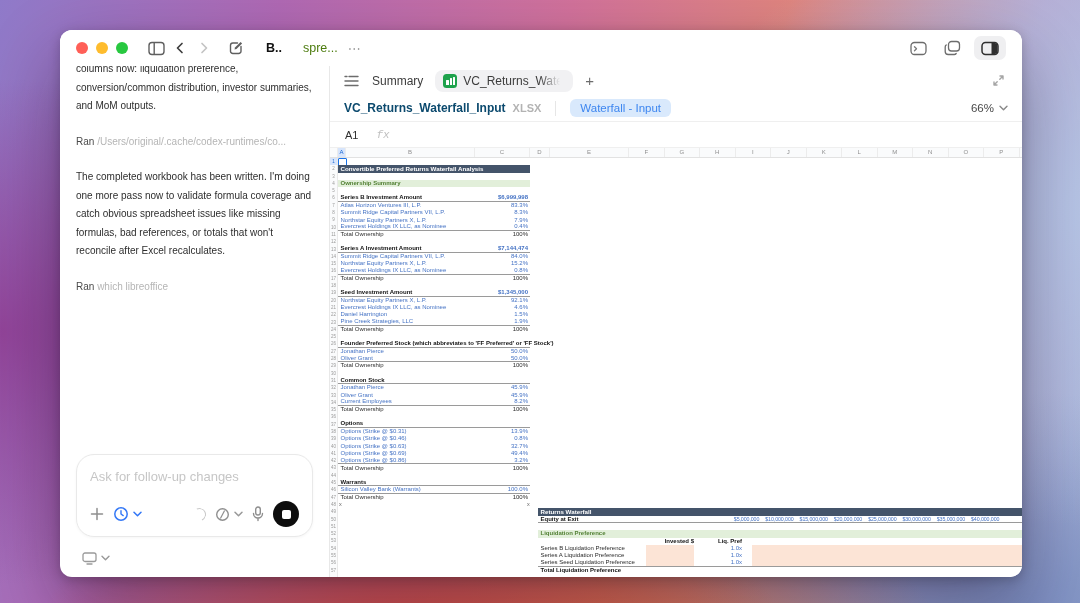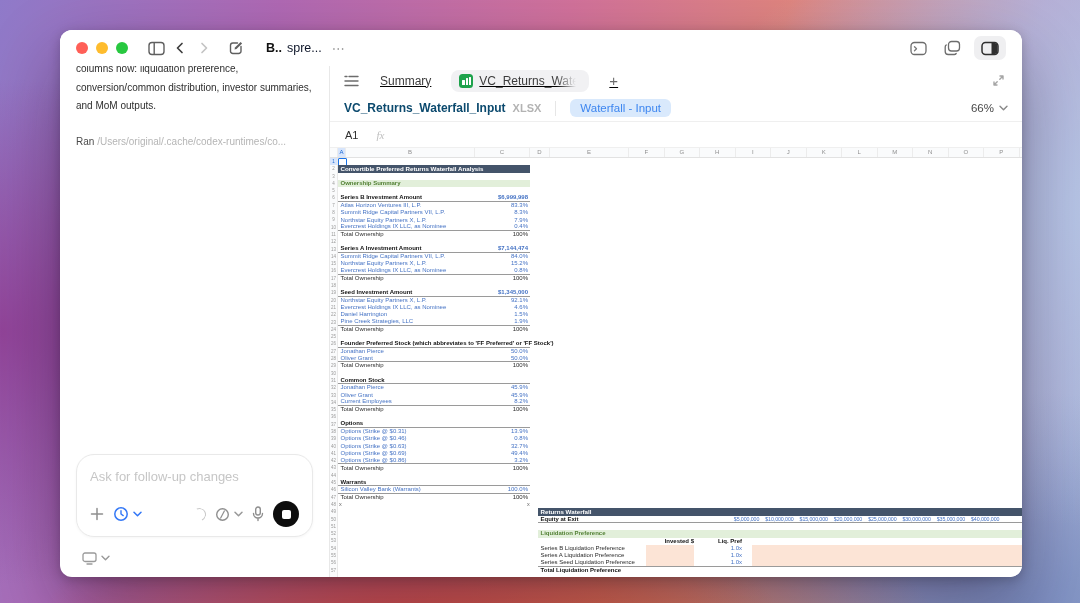--- a/index.html
+++ b/index.html
@@ -20,21 +20,21 @@
     box-shadow:0 30px 70px rgba(20,10,40,.40), 0 3px 12px rgba(0,0,0,.22);
     display:flex; flex-direction:column; }
   
   .titlebar{ height:36px; flex:none; display:flex; align-items:center; padding:0 16px; background:#fff; }
   .lights{ display:flex; gap:8px; margin-right:16px; }
   .light{ width:12px; height:12px; border-radius:50%; }
   .light.r{ background:#ff5f57; } .light.y{ background:#febc2e; } .light.g{ background:#28c840; }
   .tb-icon{ width:24px; height:24px; display:flex; align-items:center; justify-content:center; flex:none; }
   .tb-title{ margin-left:18px; font-size:12.5px; display:flex; gap:5px; align-items:baseline; white-space:nowrap; }
   .tb-title b{ color:#111; font-weight:700; }
-  .tb-title .dim{ color:#0f172a; }
+  .tb-title .dim{ color:#4d7c0f;margin-left:16px; }
   .tb-more{ color:#8a8a8a; font-size:13px; margin-left:10px; letter-spacing:1px; }
   .tb-right{ margin-left:auto; display:flex; align-items:center; gap:10px; }
   .tb-pill{ background:#efeff1; border-radius:7px; }
   
   .main{ flex:1; display:flex; min-height:0; }
   .chat-pane{ width:270px; flex:none; border-right:1px solid #e8e8e8; display:flex; flex-direction:column; padding:0 16px 8px; overflow:hidden; }
   .chat-messages{ flex:1; overflow:hidden; margin-top:-6px; }
   .msg{ margin:0 0 17px; font-size:10px; line-height:18.5px; color:#2e2e2e; }
   .msg.meta{ color:#b5b5b5; }
   .cmd-prefix{ color:#4a4a4a; }
@@ -45,36 +45,36 @@
   .composer input::placeholder{ color:#c6c6c6; }
   .composer-row{ display:flex; align-items:center; margin-top:16px; gap:9px; }
   .spacer{ flex:1; }
   .c-icon{ display:flex; align-items:center; justify-content:center; }
   .stop-btn{ width:26px; height:26px; border-radius:50%; background:#0d0d0d; display:flex; align-items:center; justify-content:center; }
   .stop-btn .sq{ width:9px; height:9px; border-radius:2px; background:#fff; }
   .spinner{ width:13px; height:13px; border-radius:50%; border:1.5px solid transparent; border-top-color:#c9c9c9; border-right-color:#c9c9c9; transform:rotate(20deg); }
   .env-row{ flex:none; height:26px; display:flex; align-items:center; gap:4px; padding:4px 6px 0; }
   
   .editor-pane{ flex:1; min-width:0; display:flex; flex-direction:column; }
-  .tabbar{ height:29px; flex:none; display:flex; align-items:center; gap:20px; padding:0 12px;text-decoration:underline; }
+  .tabbar{ height:29px; flex:none; display:flex; align-items:center; gap:12px; padding:0 12px; }
   .tab{ font-size:12px; color:#3c3c3c; white-space:nowrap; }
   .tab.active{ background:#f1f1f3; border-radius:8px; padding:4px 11px 4px 8px; display:flex; align-items:center; gap:6px; position:relative; overflow:hidden; max-width:138px; }
   .tab.active .tlabel{ white-space:nowrap; overflow:hidden; -webkit-mask-image:linear-gradient(90deg,#000 78%,transparent 98%); mask-image:linear-gradient(90deg,#000 78%,transparent 98%); }
   .sheet-file-icon{ width:14px; height:14px; border-radius:3.5px; background:#1ea24c; flex:none; position:relative; }
   .sheet-file-icon i{ position:absolute; background:#fff; border-radius:.5px; }
   .plus{ color:#6d6d6d; font-size:15px; font-weight:400; }
   .filebar{ height:27px; flex:none; display:flex; align-items:center; padding:0 14px; border-bottom:1px solid #efefef; }
   .fname{ font-size:12px; font-weight:700; color:#0c4a6e; white-space:nowrap; }
   .ftype{ font-size:11px; font-weight:600; color:#b3b3b3; margin-left:7px; }
   .vdiv{ width:1px; height:15px; background:#e6e6e6; margin:0 14px; }
   .sheet-pill{ background:#d9e9fc; color:#3d86f0; font-size:11.5px; border-radius:6px; padding:3px 10px; white-space:nowrap; }
   .zoom-ctl{ margin-left:auto; display:flex; align-items:center; gap:5px; font-size:11.5px; color:#4a4a4a; }
   .formulabar{ height:26px; flex:none; display:flex; align-items:center; padding:0 15px; border-bottom:1px solid #efefef; gap:18px; }
   .cellref{ font-size:11px; color:#2e2e2e; }
-  .fx{ font-size:11px; color:#c0c0c0; font-family:Liberation Serif, serif; font-style:italic; }
+  .fx{ font-size:11px; color:#c0c0c0; font-family:Liberation Mono, monospace; font-style:italic; }
   
   .sheet{ flex:1; position:relative; overflow:hidden; background:#fff; }
   .colhdr{ position:absolute; left:0; top:0; right:0; height:10px; display:flex; background:#fafbfc; border-bottom:1px solid #e2e2e2; }
   .colhdr .ch{ flex:none; font-size:6px; line-height:9px; color:#8f8f8f; text-align:center; border-right:1px solid #ececec; overflow:hidden; }
   .colhdr .ch.sel{ background:#d7e5fc; color:#1967d2; }
   .rowhdr{ position:absolute; left:0; top:10px; width:8px; bottom:0; background:#fafbfc; border-right:1px solid #e9e9e9; overflow:hidden; }
   .rn{ font-size:4.5px; color:#9a9a9a; text-align:center; overflow:hidden; }
   .rn.sel{ background:#d7e5fc; color:#1967d2; }
   .a1sel{ position:absolute; left:7.5px; top:9.5px; width:9px; height:8.5px; border:1.6px solid #1a73e8; border-radius:1px; }
   .ownblock{ position:absolute; left:8px; width:192px; }
@@ -162,20 +162,22 @@
       </div>
     </div>
   </div>
 
   <div class="main">
 
     <div class="chat-pane">
       <div class="chat-messages">
           <div class="msg paragraph">columns now: liquidation preference, conversion/common distribution, investor summaries, and MoM outputs.</div>
           <div class="msg command"><span class="cmd-prefix">Ran </span><span class="cmd-text">/Users/original/.cache/codex-runtimes/co...</span></div>
+          <div class="msg paragraph">The completed workbook has been written. I'm doing one more pass now to validate formula coverage and catch obvious spreadsheet issues like missing formulas, bad references, or totals that won't reconcile after Excel recalculates.</div>
+          <div class="msg command"><span class="cmd-prefix">Ran </span><span class="cmd-text">which libreoffice</span></div>
         </div>
 
       <div class="composer">
         <input type="text" placeholder="Ask for follow-up changes" style="">
         <div class="composer-row">
           <div class="c-icon">
             <svg width="14" height="14" viewBox="0 0 14 14">
                 <path d="M7 1.5 V12.5 M1.5 7 H12.5" stroke="#8f8f8f" stroke-width="1.5" stroke-linecap="round"></path>
               </svg>
           </div>

